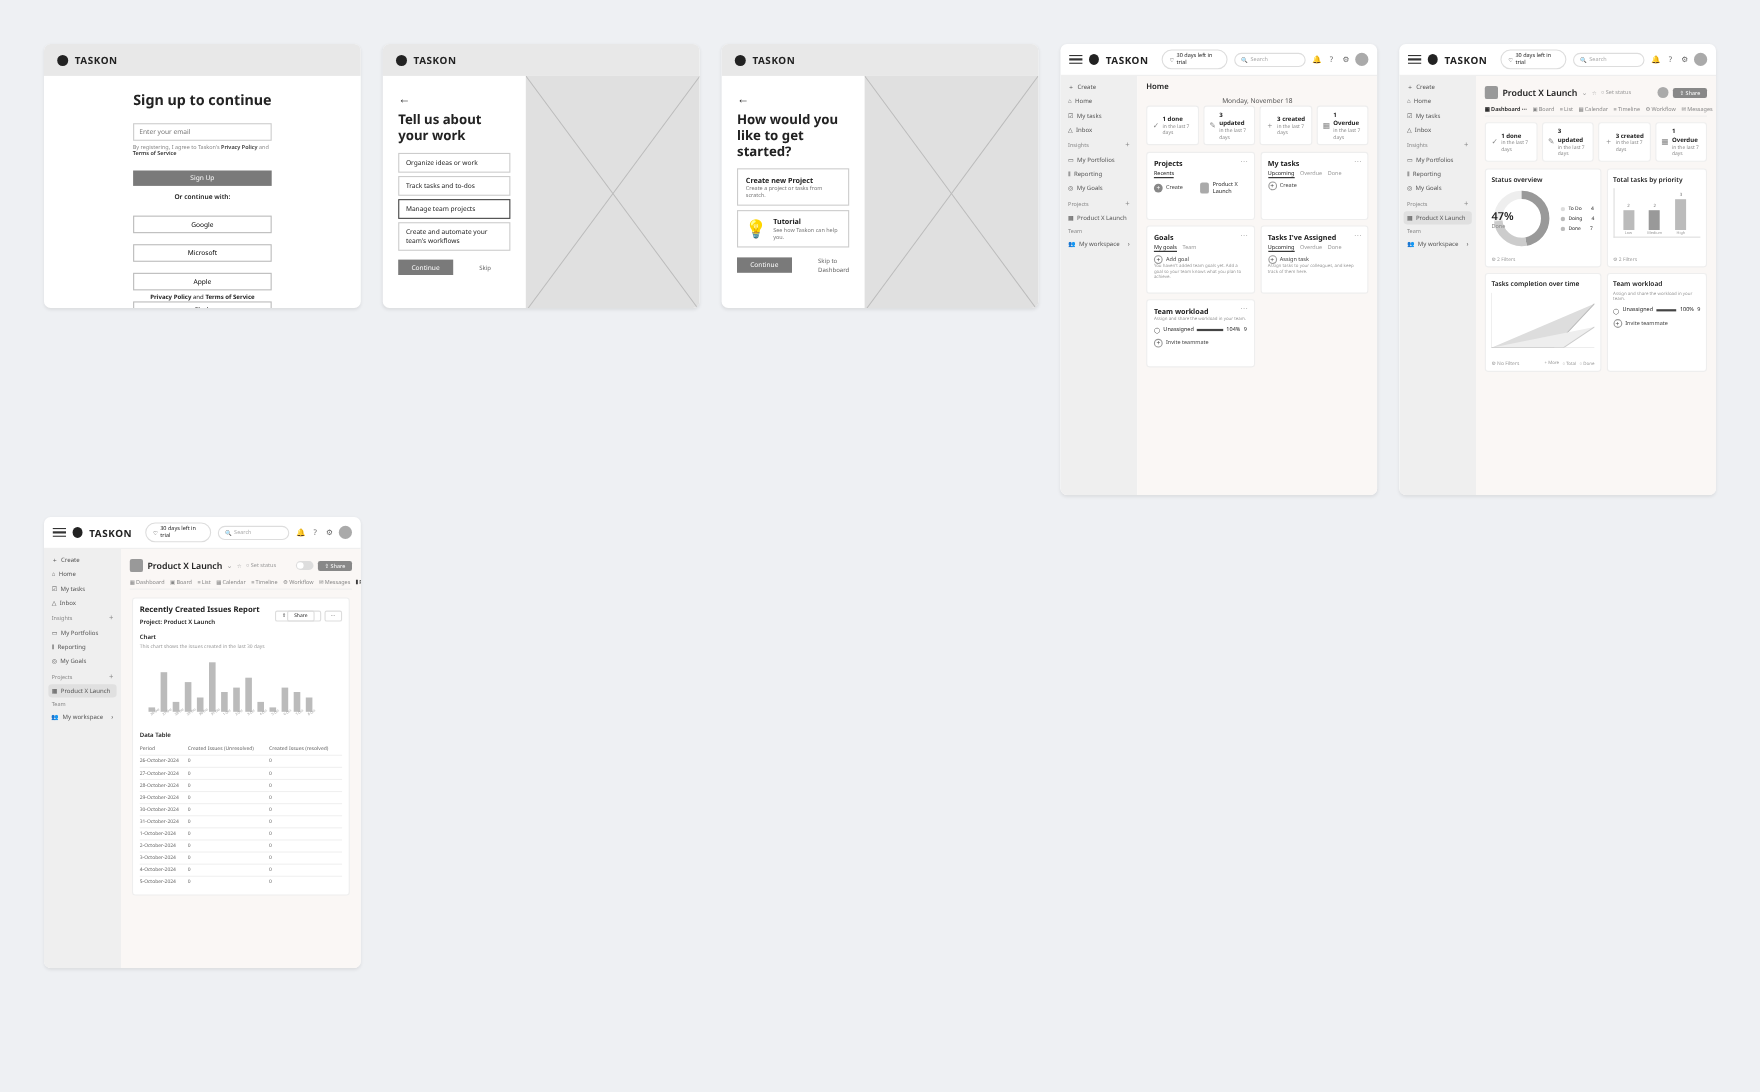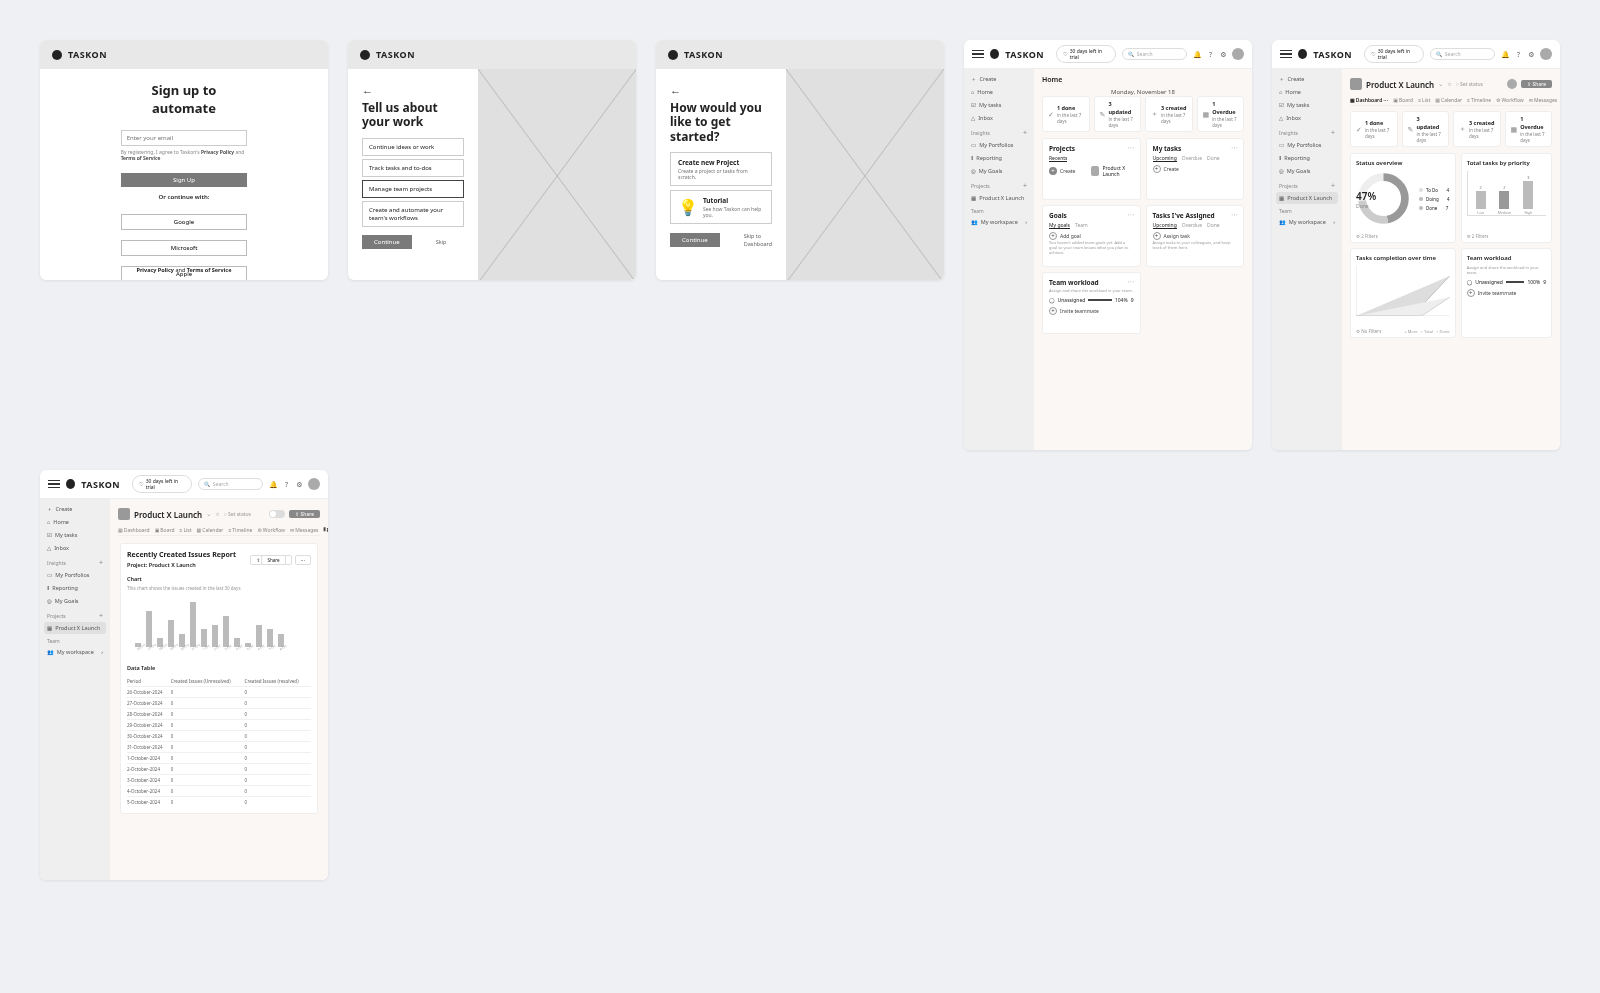--- a/index.html
+++ b/index.html
@@ -129,21 +129,21 @@
 <body>
 
 <div class="grid">
 
 <div class="screen">
   <div class="topbar">
     <span class="logo-dot"></span>
     <span class="logo-txt">TASKON</span>
   </div>
   <div class="signup">
-    <h2>Sign up to automate</h2>
+    <h2>Sign up to continue</h2>
     <input placeholder="Enter your email" style="">
     <div class="fine">
       <span>By registering, I agree to Taskon's </span><b>Privacy Policy</b><span> and </span><b>Terms of Service</b>
     </div>
     <button class="btn-dark">Sign Up</button>
     <div class="or">Or continue with:</div>
     <button class="btn-outline">Google</button>
     <button class="btn-outline">Microsoft</button>
     <button class="btn-outline">Apple</button>
     <button class="btn-outline">Slack</button>
@@ -156,21 +156,21 @@
 
 <div class="screen">
   <div class="topbar">
     <span class="logo-dot"></span>
     <span class="logo-txt">TASKON</span>
   </div>
   <div class="split">
     <div class="left">
       <span class="back">←</span>
       <h3>Tell us about your work</h3>
-      <div class="opt">Continue ideas or work</div>
+      <div class="opt">Organize ideas or work</div>
       <div class="opt">Track tasks and to-dos</div>
       <div class="opt sel">Manage team projects</div>
       <div class="opt">Create and automate your team's workflows</div>
       <div class="btns">
         <button class="btn-dark">Continue</button>
         <span class="skip">Skip</span>
       </div>
     </div>
     <div class="right">
       <svg viewBox="0 0 100 100" preserveAspectRatio="none">

